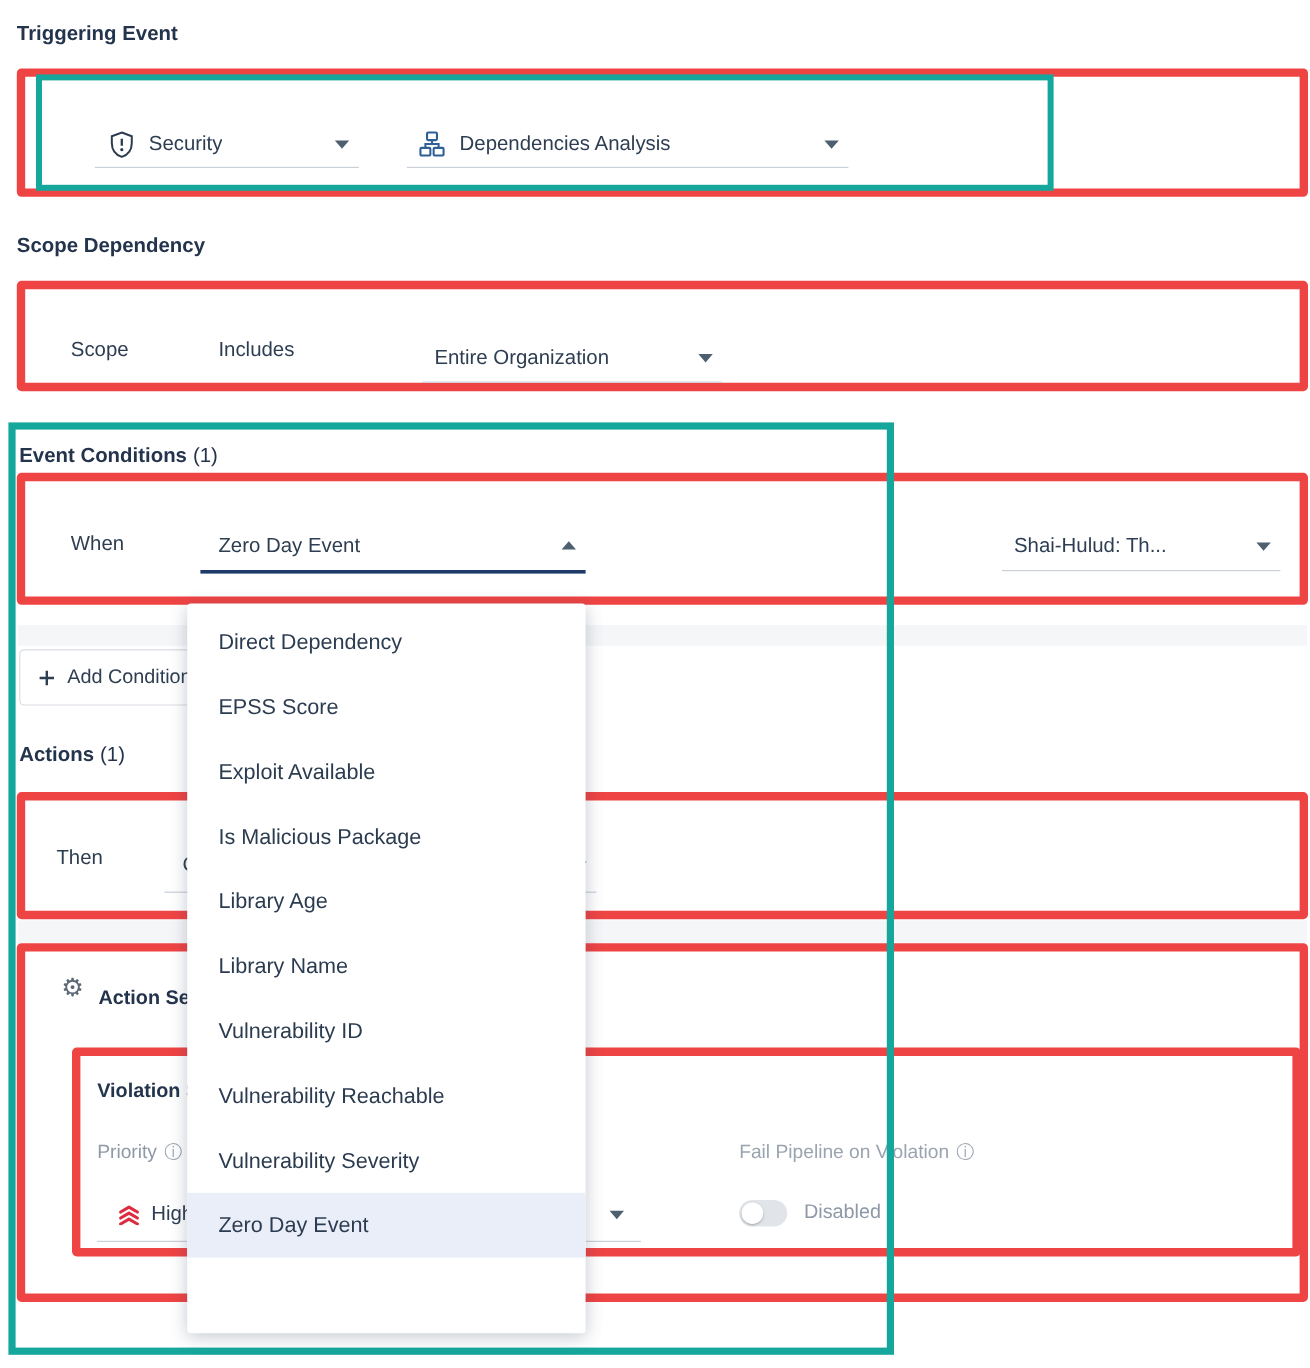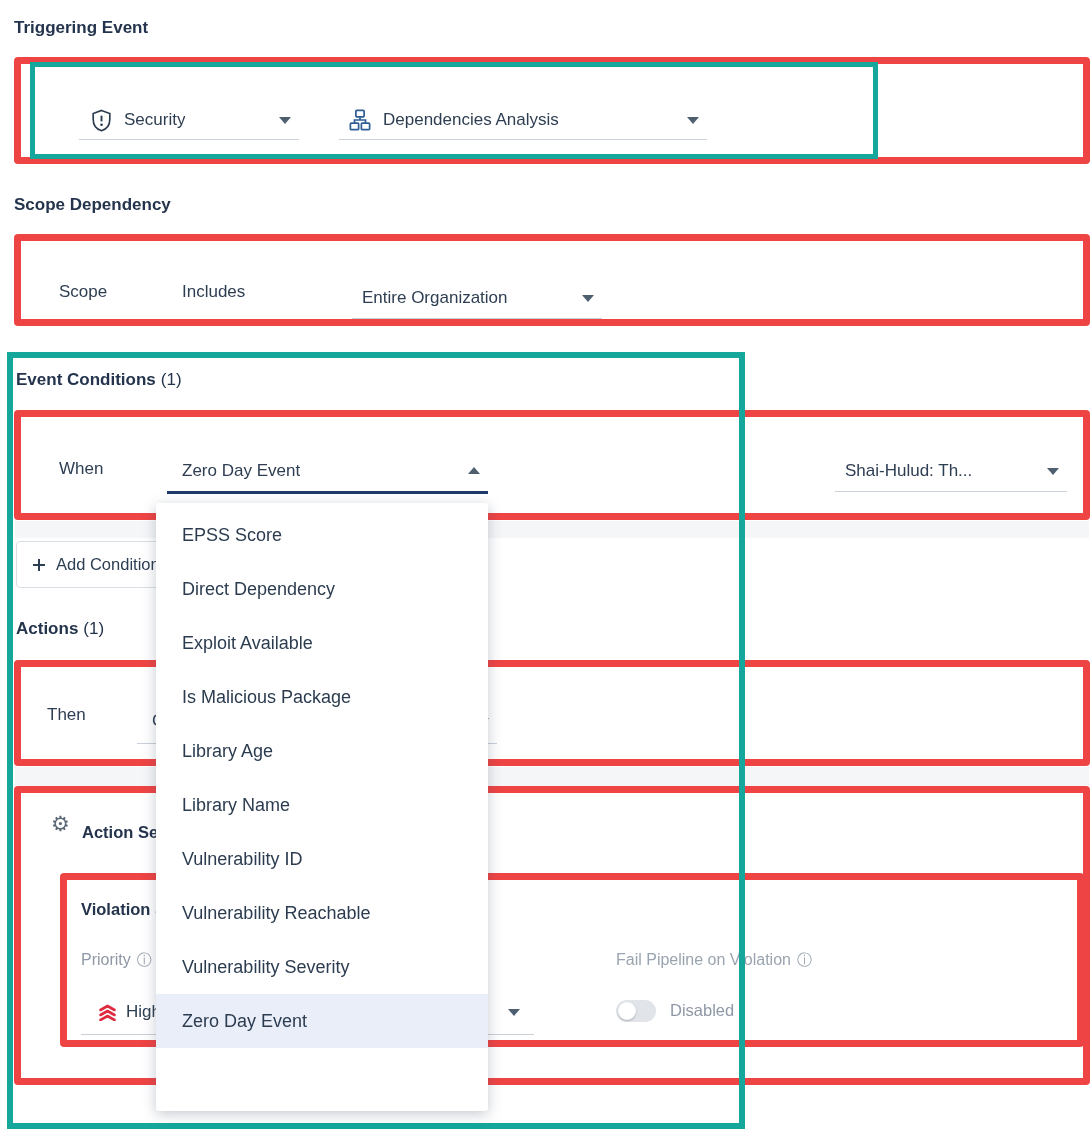--- a/index.html
+++ b/index.html
@@ -89,21 +89,21 @@
     <div class="dd-line"></div>
   </div>
 </div>
 
 <div class="section-title" style="left:16px;top:370px;">
   <span>Event Conditions</span><span class="count">(1)</span>
 </div>
 
 <div class="band" style="left:15px;top:521px;width:1074px;height:17px;"></div>
 
-<div class="card" style="left:14px;top:410px;width:1076px;height:110px;">
+<div class="card" style="left:14px;top:394px;width:1076px;height:110px;">
   <span class="plain-label" style="left:38px;top:42px;">When</span>
 
   <div class="dd" style="left:146px;top:33px;width:321px;">
     <div class="dd-row" style="height:41px;padding-left:15px;">
       <span class="dd-label">Zero Day Event</span>
       <span class="chev-up"></span>
     </div>
     <div class="dd-line active"></div>
   </div>
 
@@ -170,22 +170,22 @@
     <span class="gray-label" style="left:549px;top:71px;color:#9aa4b0;"><span>Fail Pipeline on Violation</span><span class="info-glyph">ⓘ</span></span>
 
     <div class="toggle" style="left:549px;top:120px;">
       <div class="knob"></div>
     </div>
     <span class="gray-label" style="left:603px;top:121px;font-size:16.5px;">Disabled</span>
   </div>
 </div>
 
 <div class="menu">
+    <div class="menu-item">Direct Dependency</div>
     <div class="menu-item">EPSS Score</div>
-    <div class="menu-item">Direct Dependency</div>
     <div class="menu-item">Exploit Available</div>
     <div class="menu-item">Is Malicious Package</div>
     <div class="menu-item">Library Age</div>
     <div class="menu-item">Library Name</div>
     <div class="menu-item">Vulnerability ID</div>
     <div class="menu-item">Vulnerability Reachable</div>
     <div class="menu-item">Vulnerability Severity</div>
     <div class="menu-item selected">Zero Day Event</div>
   </div>
 

